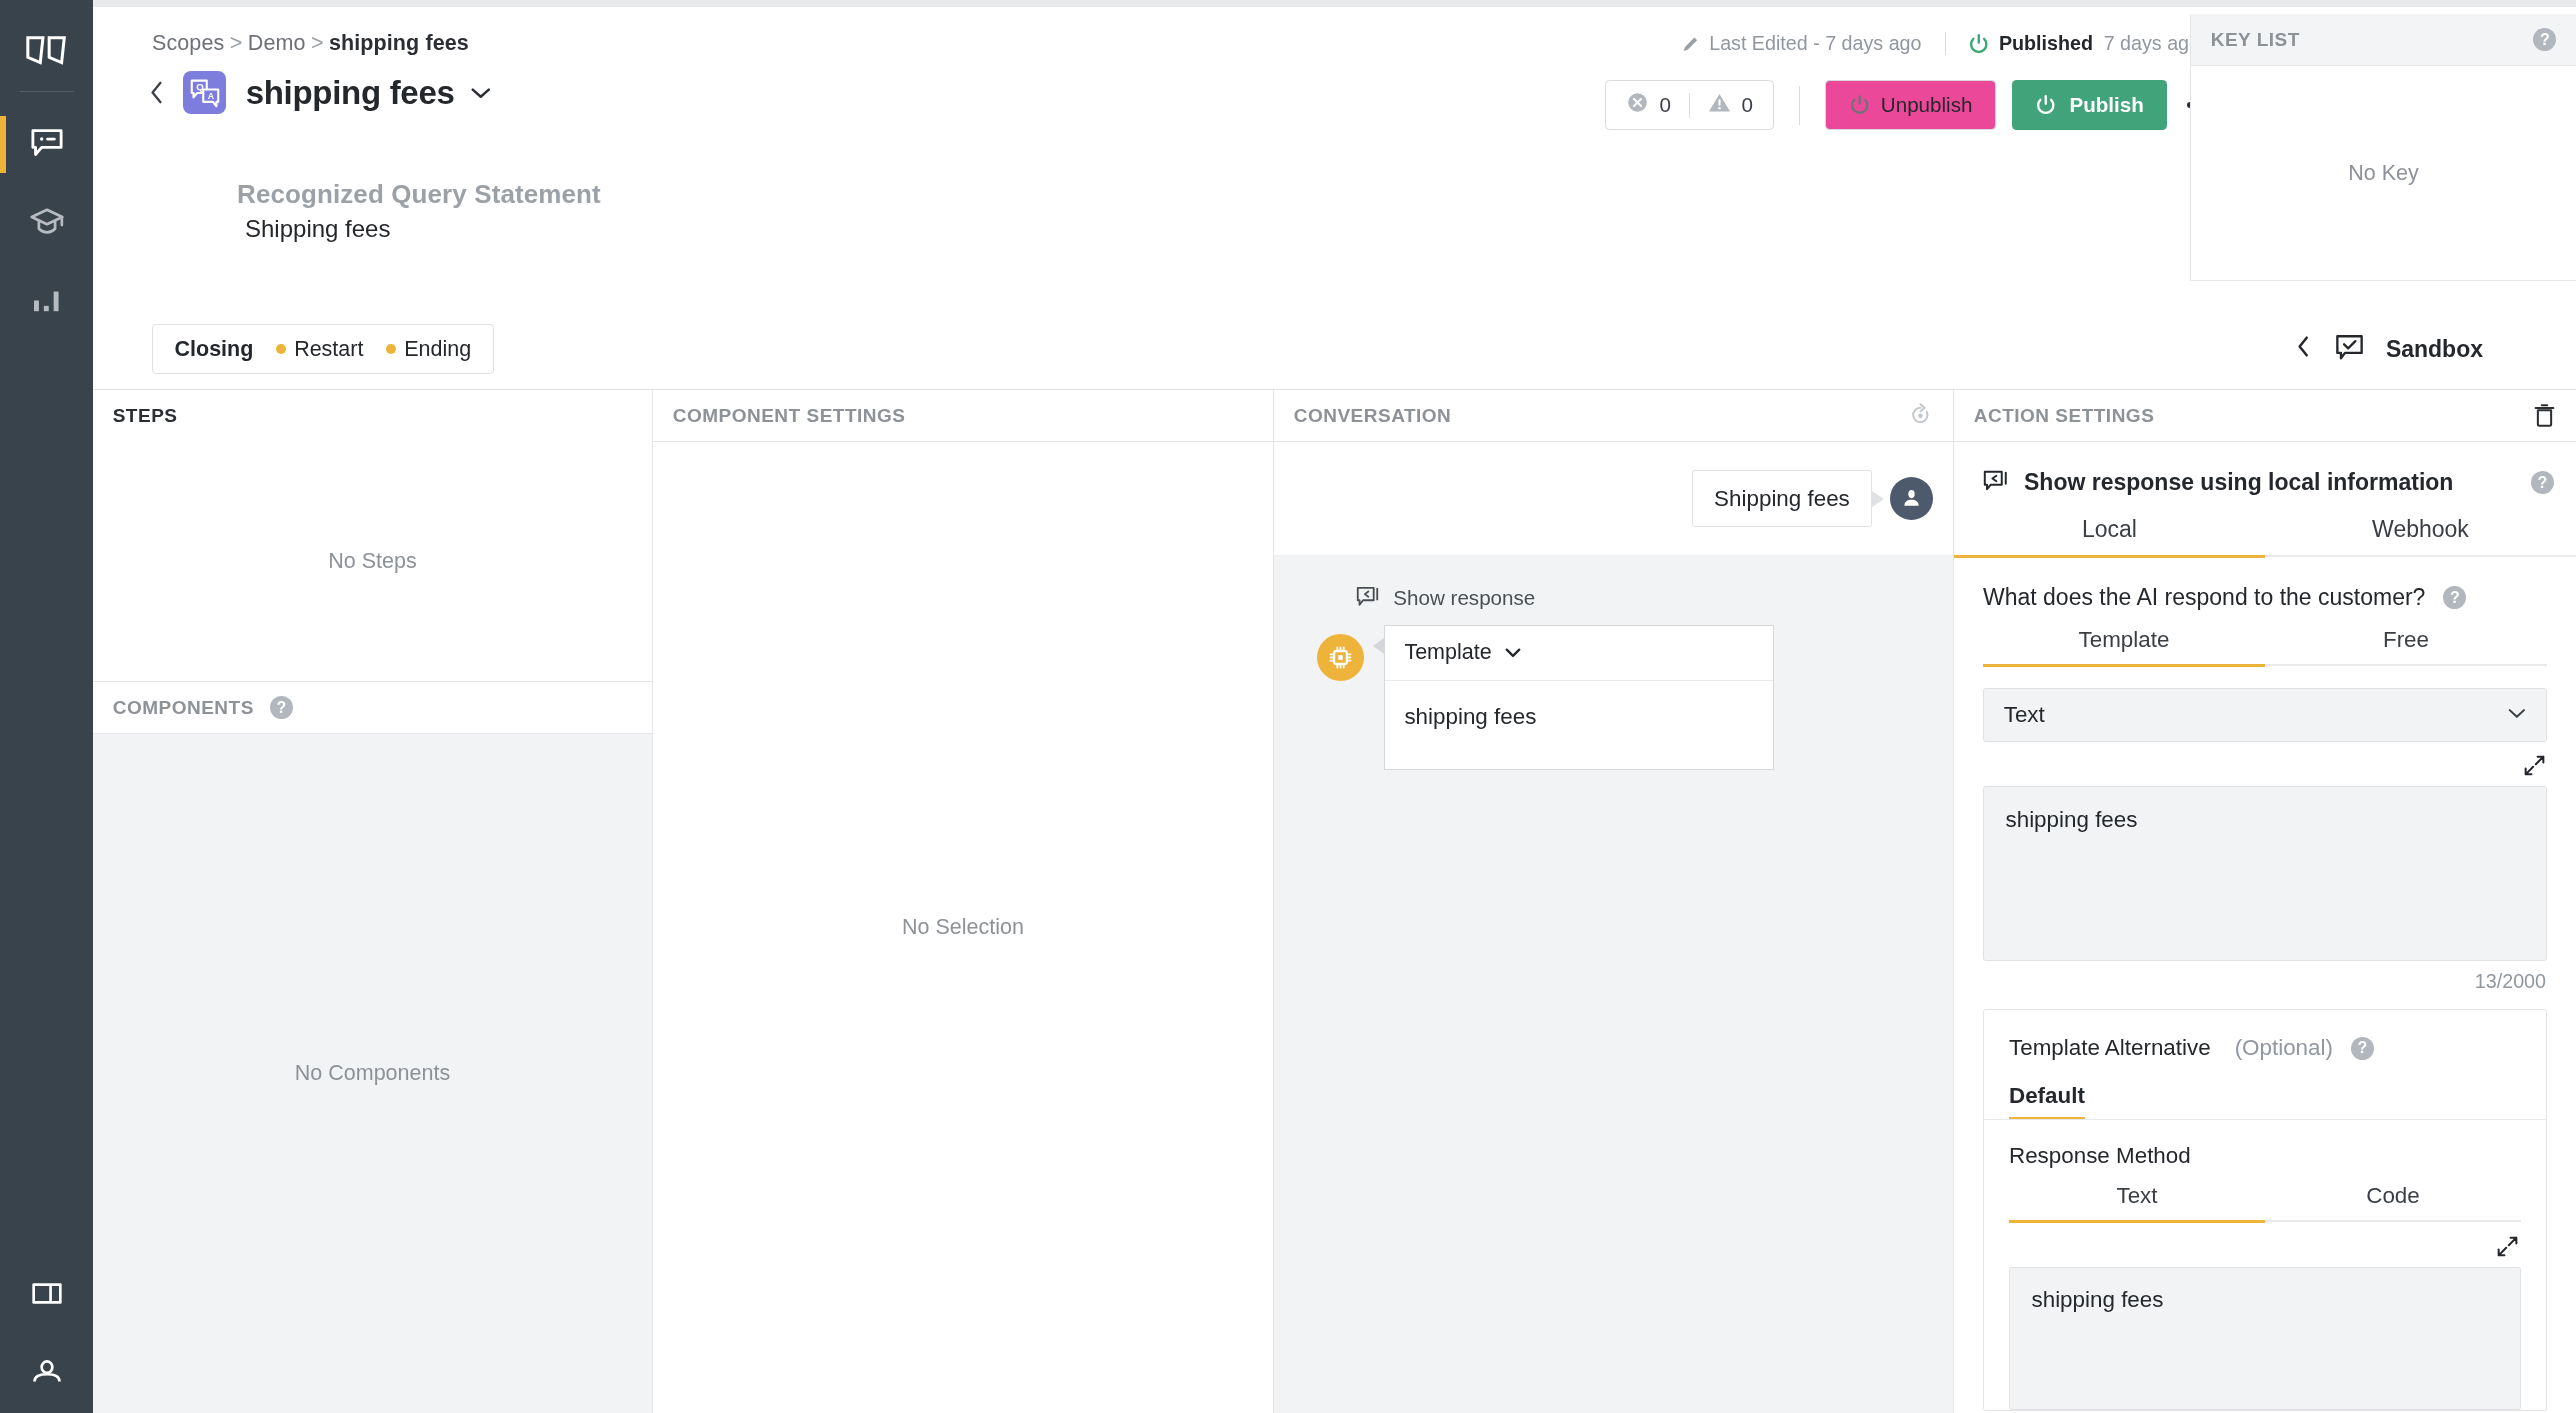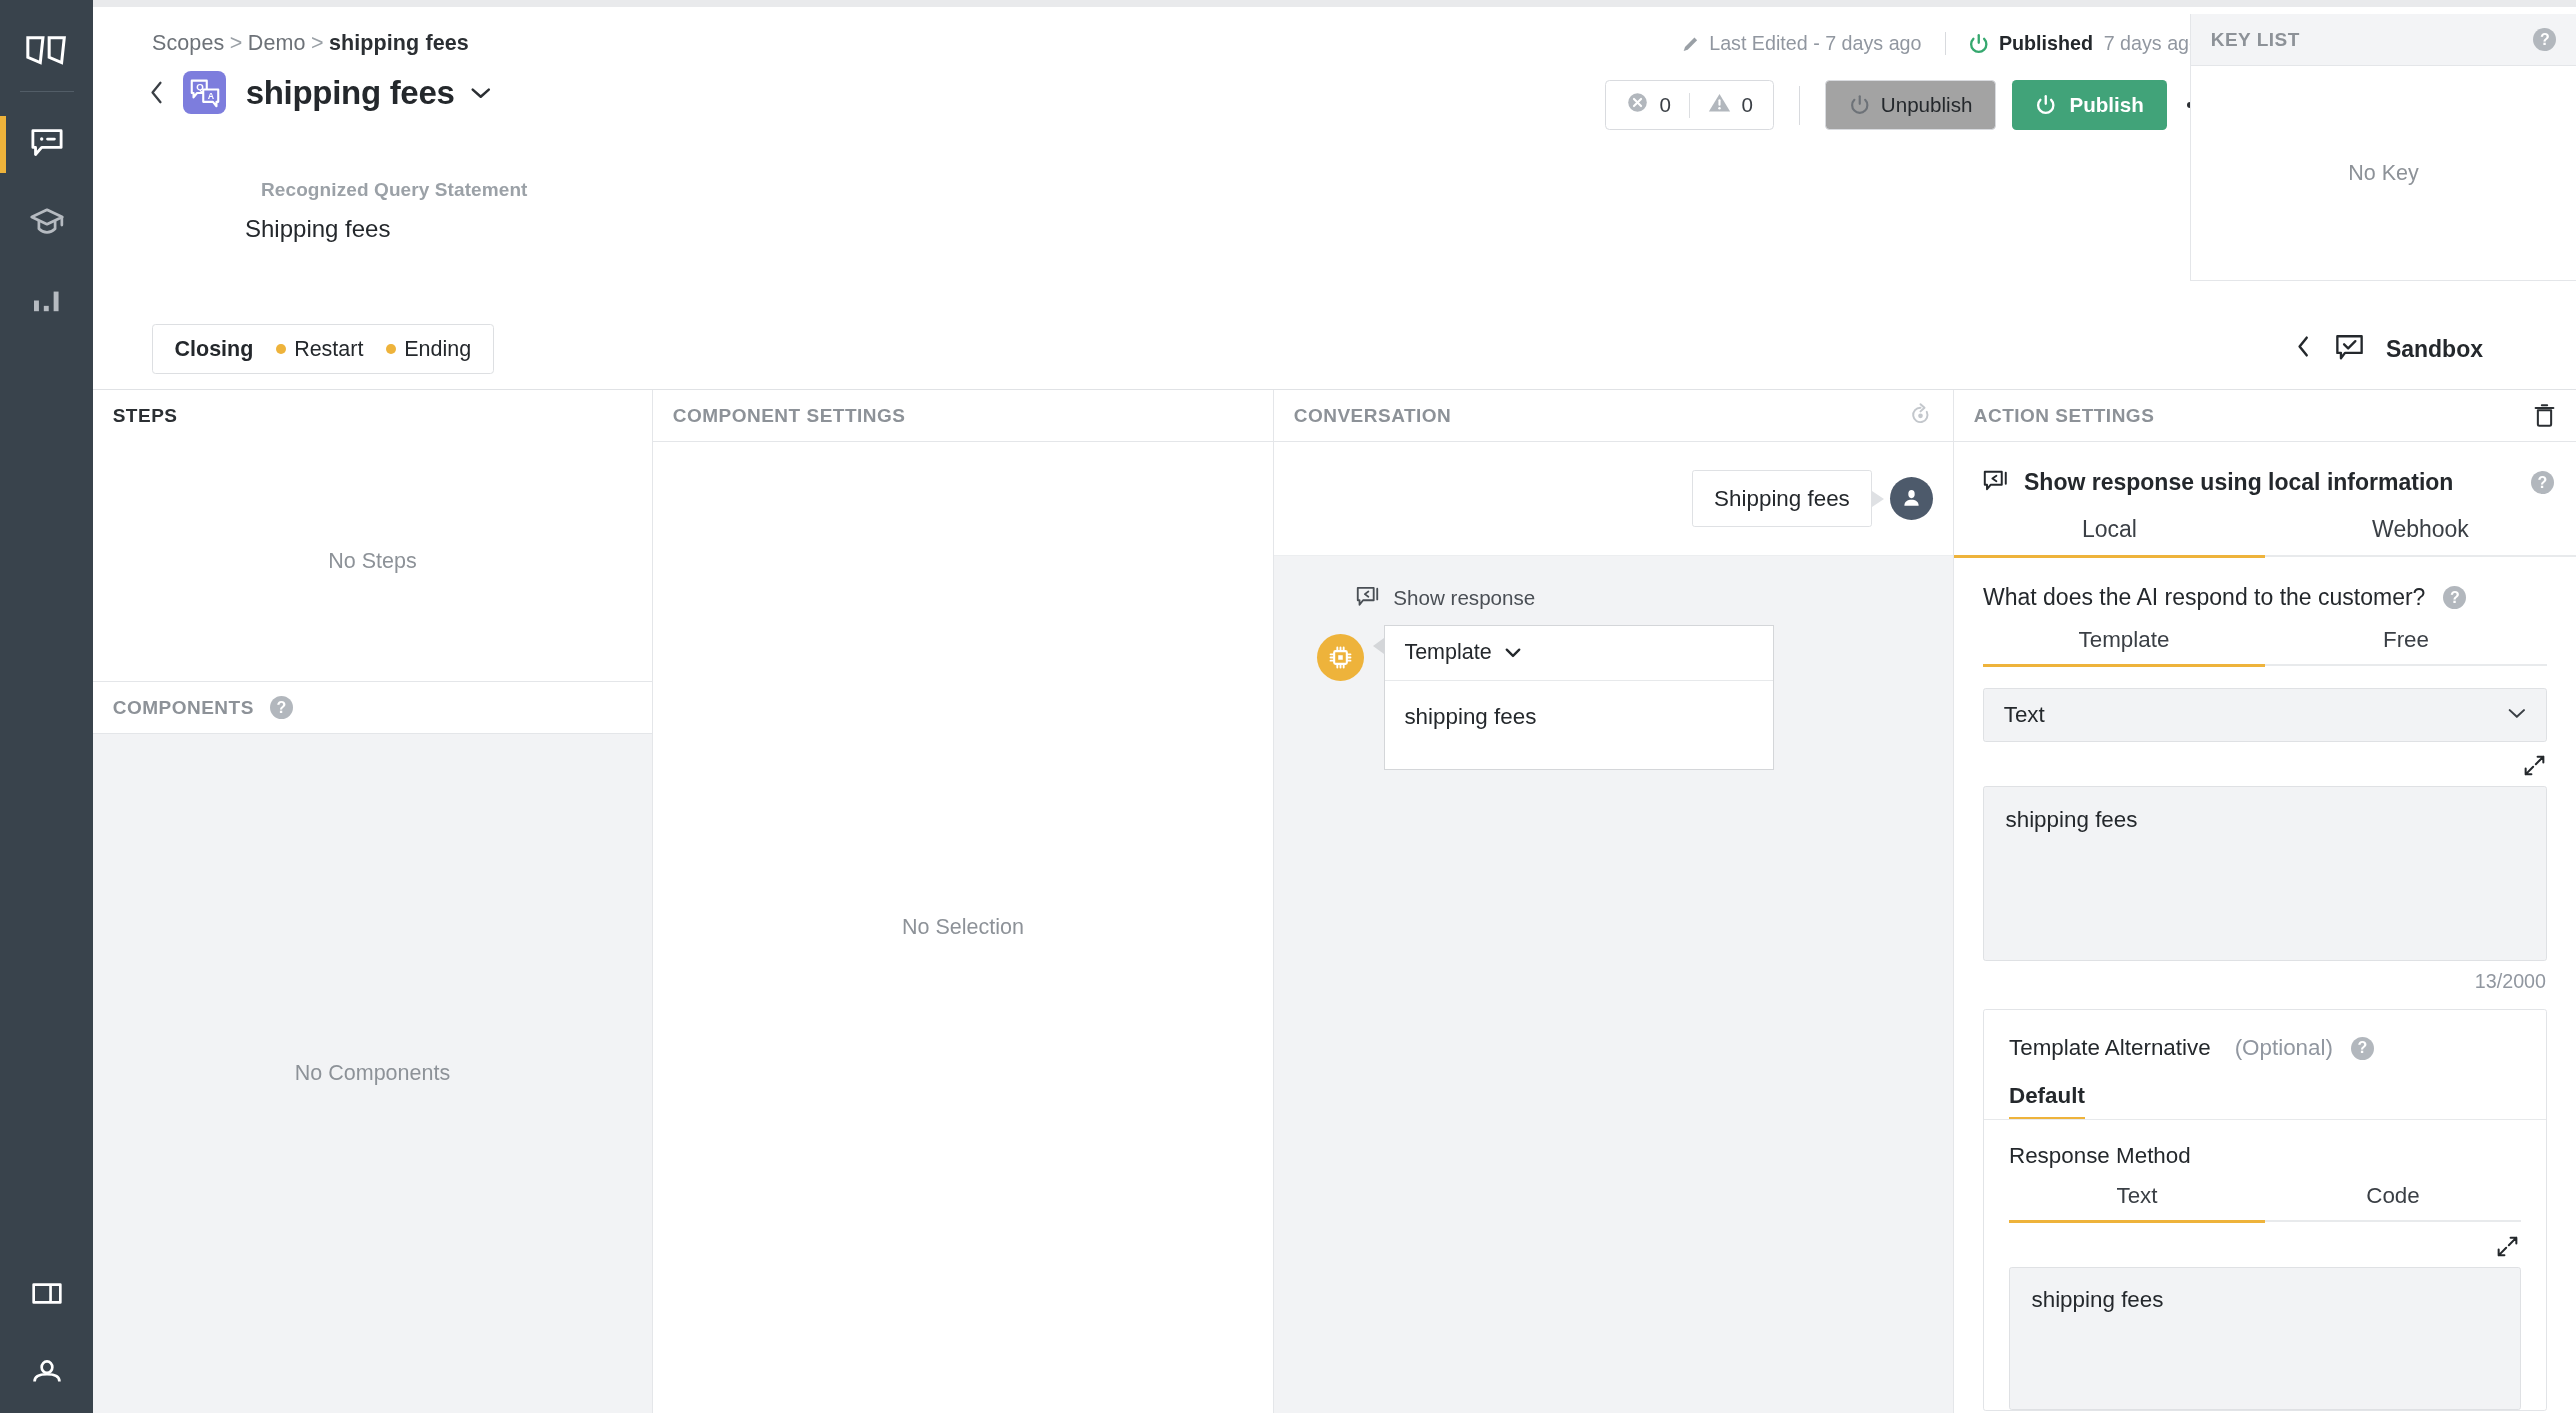--- a/index.html
+++ b/index.html
@@ -47,21 +47,21 @@
   .titlerow { position: absolute; left: 45px; top: 64px; display: flex; align-items: center; }
   .backarrow { width: 36px; height: 36px; display:flex; align-items:center; justify-content:center;
     color:#3a3f45; font-size: 27px; cursor: pointer; }
   .qaicon {
     width: 43px; height: 43px; border-radius: 8px; background: #7d7ddd;
     display: flex; align-items: center; justify-content: center; margin-left: 9px;
   }
   .pagetitle { font-size: 33px; font-weight: bold; color: #24282c; margin-left: 19.7px; letter-spacing: -0.3px; }
   .titlecaret { margin-left: 16px; color:#2b2f33; display:flex; align-items:center; cursor:pointer;}
 
-  .rqs-label { position: absolute; left: 168px; top: 172px; font-size: 19px; color: #9ba1a7; font-weight: bold; letter-spacing: 0.1px; }
+  .rqs-label { position: absolute; left: 144px; top: 172px; font-size: 26px; color: #9ba1a7; font-weight: bold; letter-spacing: 0.1px; }
   .rqs-value { position: absolute; left: 152px; top: 208px; font-size: 24px; color: #24282c; }
 
   
   .meta { position: absolute; right: 376px; top: 25px; display: flex; align-items: center; font-size: 19.7px; }
   .meta .pencil { color:#9aa0a6; margin-right: 9px; display:flex; }
   .meta .lastedit { color:#9197a0; }
   .meta .vsep { width:0.9px; height:23px; background:#d8dade; margin: 0 23px; }
   .meta .pubdot { color:#36a86f; margin-right: 9px; display:flex; }
   .meta .pubtxt { color:#24282c; font-weight: bold; }
   .meta .pubago { color:#9197a0; margin-left: 10.7px; }
@@ -71,21 +71,21 @@
     height: 50px; border: 0.9px solid #d9dbdf; border-radius: 4.5px; background: #fff;
     display: flex; align-items: center; padding: 0 19.7px; font-size: 20.6px; color: #4a4f55;
   }
   .countbox .cnum { margin-left: 10.7px; color:#3a3f45; }
   .countbox .cdiv { width:0.9px; height:25px; background:#dcdee1; margin: 0 18px; }
   .midsep { width: 0.9px; height: 39px; background: #d8dade; margin: 0 25px; }
   .btn {
     height: 50px; border-radius: 4.5px; display: flex; align-items: center;
     padding: 0 23px; font-size: 20.6px; cursor: pointer; white-space: nowrap;
   }
-  .btn-unpublish { border: 0.9px solid #d9dbdf; background: #a3a3a3; color: #24282c; }
+  .btn-unpublish { border: 0.9px solid #d9dbdf; background: #ec4899; color: #24282c; }
   .btn-unpublish .pi { margin-right: 10.7px; color:#6d7278; display:flex; }
   .btn-publish { background: #41a379; color: #fff; font-weight: bold; margin-left: 16px; }
   .btn-publish .pi { margin-right: 12.5px; display:flex; }
   .kebab { width: 55px; height: 50px; display:flex; align-items:center; justify-content:center;
     margin-left: 7.2px; cursor:pointer; }
   .kebab span { width: 6.3px; height: 6.3px; border-radius: 50%; background: #2b2f33; margin: 0 2.7px; display:block;}
 
   
   .dropdown {
     position: absolute; right: 429px; top: 132px; width: 157px;

